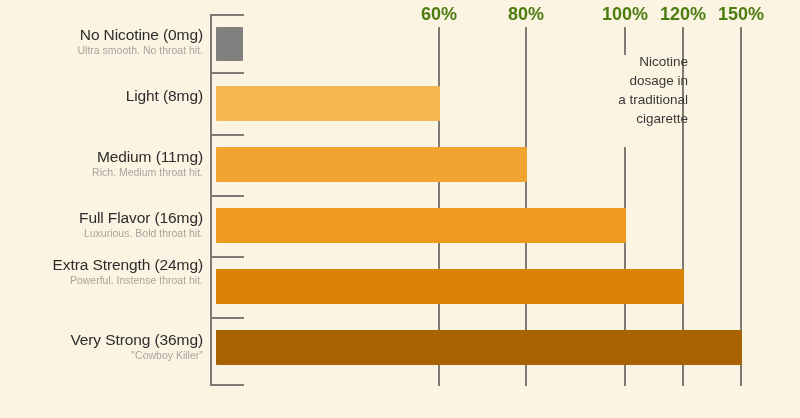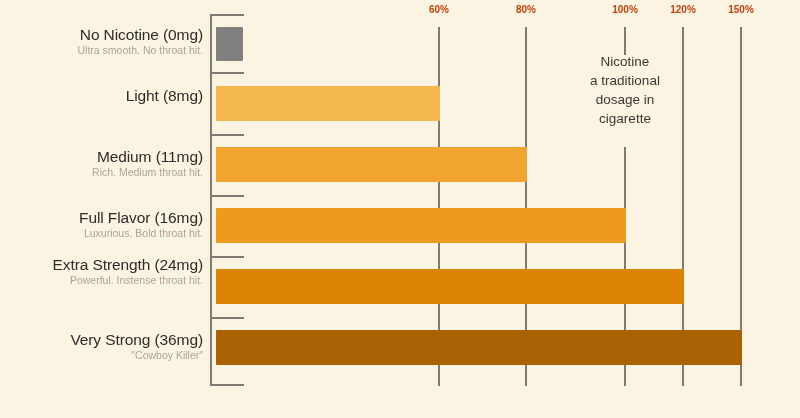--- a/index.html
+++ b/index.html
@@ -66,41 +66,41 @@
   
   .grid-line {
     position: absolute;
     top: 27px;
     width: 2px;
     background: #7d7b74;
   }
   .grid-label {
     position: absolute;
     top: 4px;
-    font-size: 10px;
+    font-size: 18px;
     font-weight: bold;
-    color: #c2410c;
+    color: #4d7c0f;
     transform: translateX(-50%);
     white-space: nowrap;
   }
 
   
   .bar {
     position: absolute;
     left: 216px;
     border-radius: 1px;
   }
 
   
   .annotation {
     position: absolute;
     left: 562px;
     top: 52px;
     width: 126px;
-    text-align: center;
+    text-align: right;
     font-size: 13.5px;
     line-height: 1.42;
     color: #3a3835;
   }
 </style>
 </head>
 <body>
 
 <div id="chart-root">
 
@@ -152,18 +152,18 @@
 
   <div class="bar" style="top:27px;  width:27px;  height:34px; background:#80807f"></div>
   <div class="bar" style="top:86px;  width:224px; height:35px; background:#f5b750"></div>
   <div class="bar" style="top:147px; width:311px; height:35px; background:#f2a431"></div>
   <div class="bar" style="top:208px; width:410px; height:35px; background:#ee9a1e"></div>
   <div class="bar" style="top:269px; width:468px; height:35px; background:#d98204"></div>
   <div class="bar" style="top:330px; width:526px; height:35px; background:#a86203"></div>
 
   <div class="annotation">
     <div>Nicotine</div>
+    <div>dosage in</div>
     <div>a traditional</div>
-    <div>dosage in</div>
     <div>cigarette</div>
   </div>
 
 </div>
 
 </body></html>

